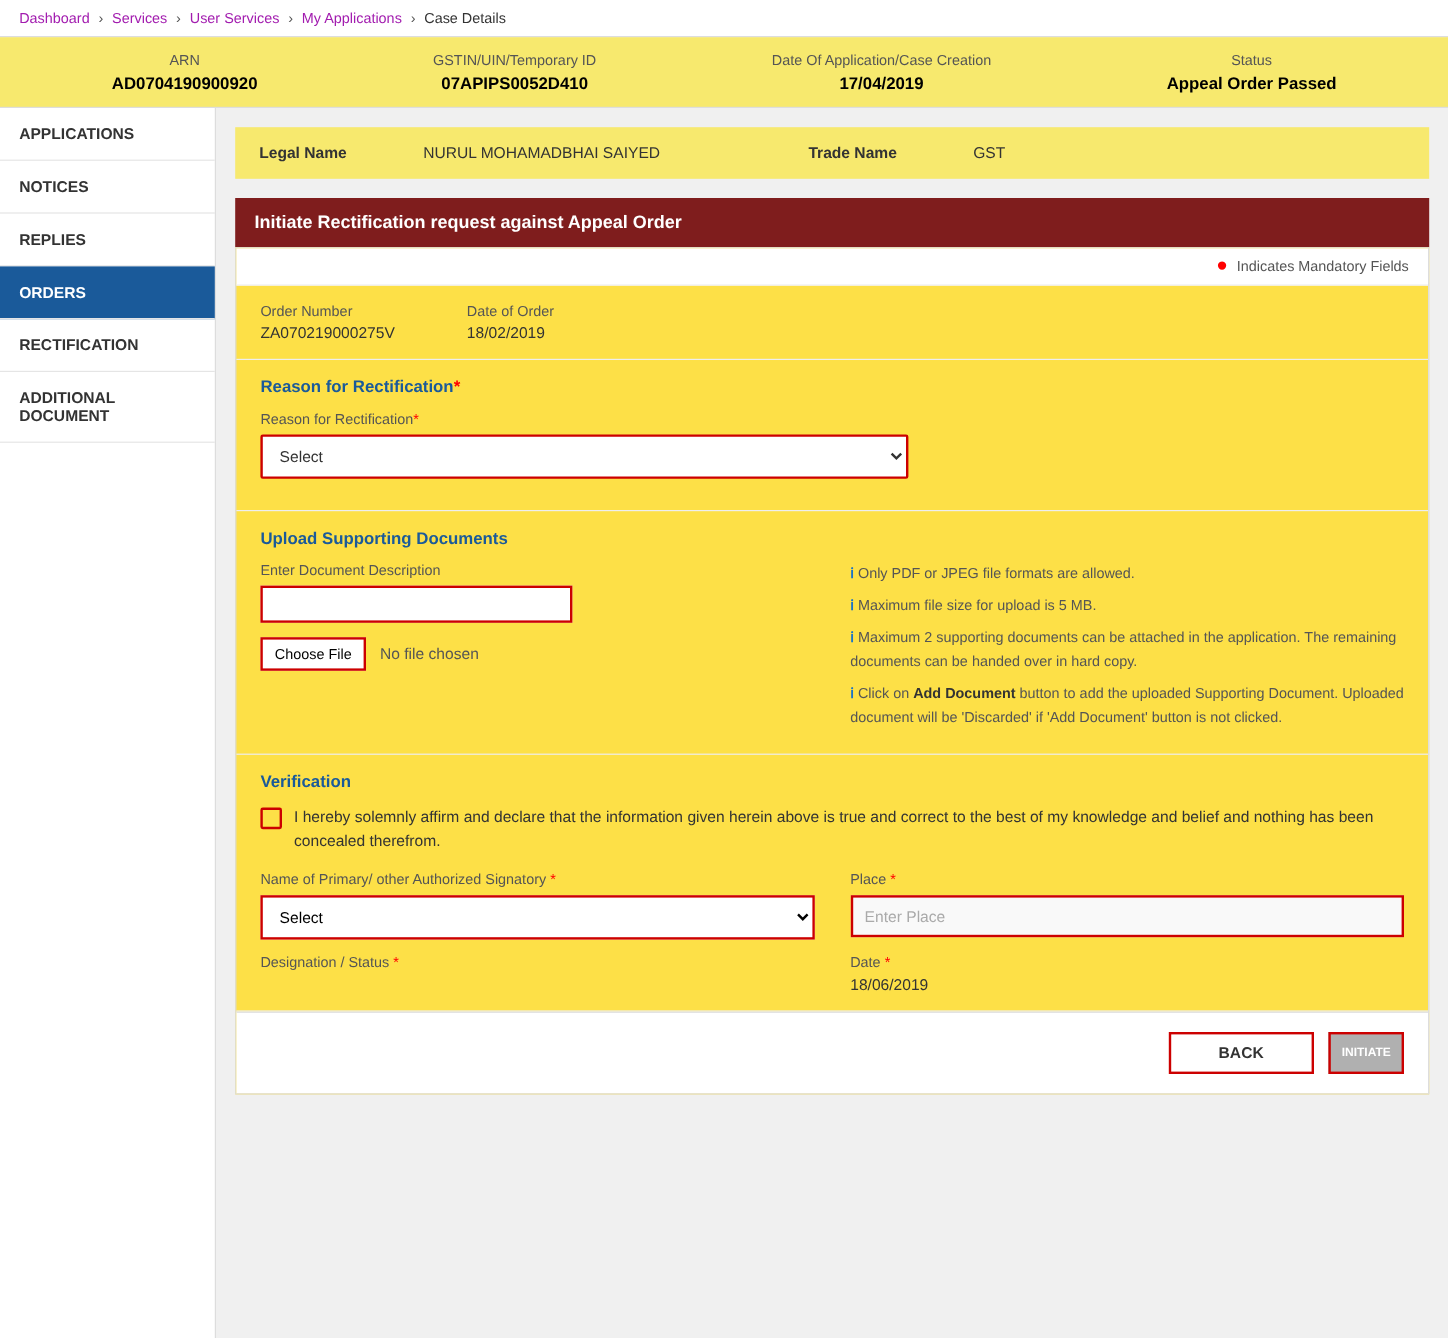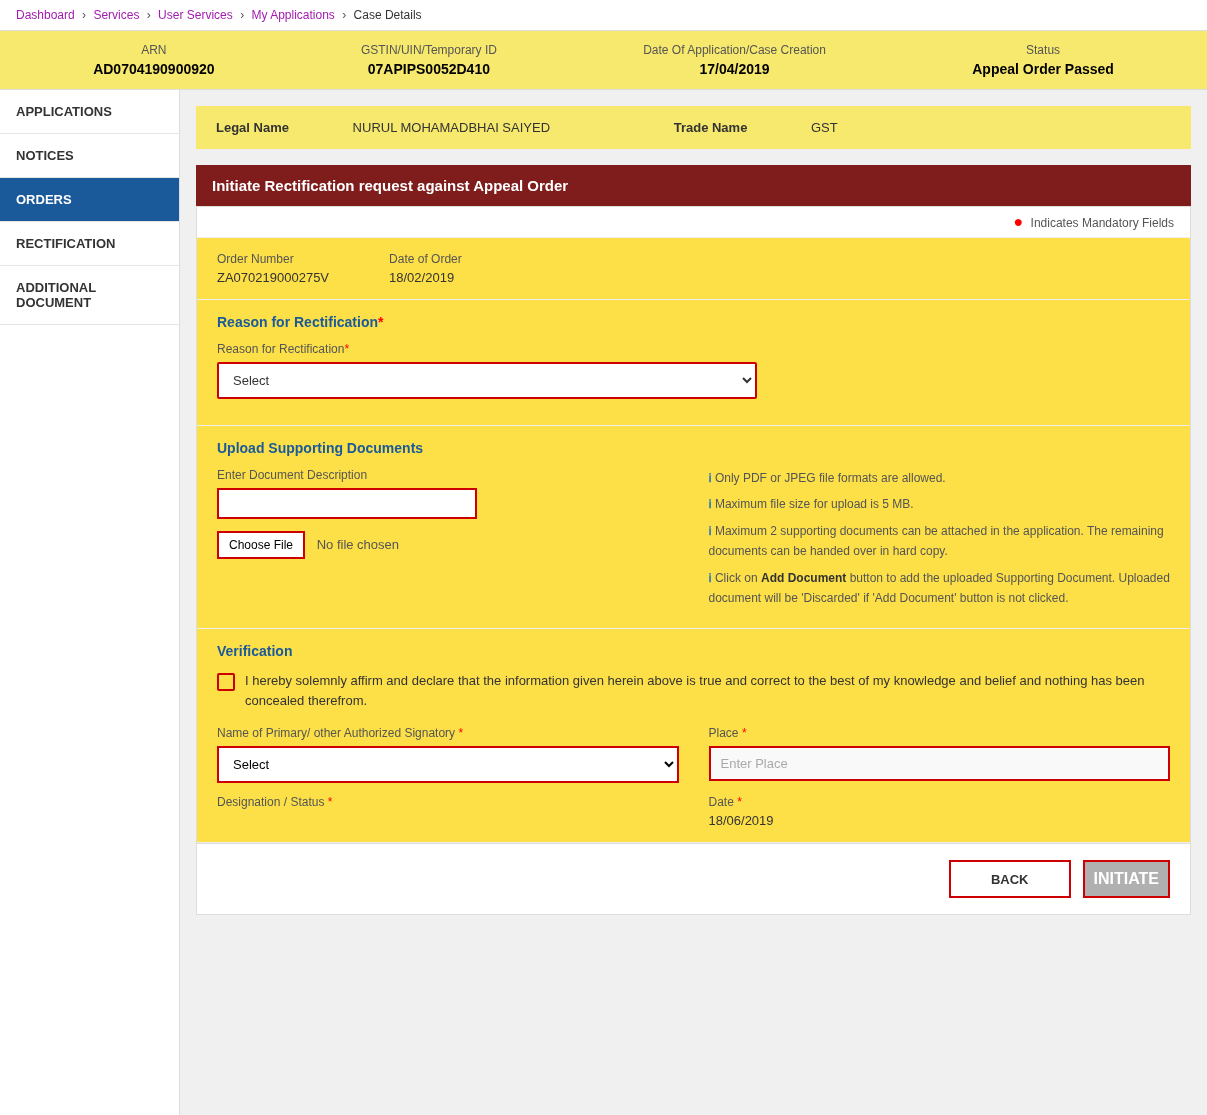--- a/index.html
+++ b/index.html
@@ -253,21 +253,21 @@
       color: #333;
       font-size: 13px;
       font-weight: bold;
       cursor: pointer;
     }
     .btn-initiate {
       padding: 8px 9px;
       border: 2px solid #cc0000;
       background: #b0b0b0;
       color: #fff;
-      font-size: 16px;
+      font-size: 10px;
       font-weight: bold;
       cursor: pointer;
     }
   </style>
 </head>
 <body>
 
 <div class="breadcrumb">
   <a href="#">Dashboard</a>
   <span class="sep">›</span>
@@ -297,20 +297,21 @@
     <div class="label">Status</div>
     <div class="value">Appeal Order Passed</div>
   </div>
 </div>
 
 <div class="main-layout">
 
   <div class="sidebar">
     <div class="sidebar-item">APPLICATIONS</div>
     <div class="sidebar-item">NOTICES</div>
+    <div class="sidebar-item">REPLIES</div>
     <div class="sidebar-item active">ORDERS</div>
     <div class="sidebar-item">RECTIFICATION</div>
     <div class="sidebar-item">ADDITIONAL DOCUMENT</div>
   </div>
 
   <div class="content">
 
     <div class="legal-bar">
       <span><span class="lbl">Legal Name</span> <span>NURUL MOHAMADBHAI SAIYED</span></span>
       <span><span class="lbl">Trade Name</span> <span>GST</span></span>

